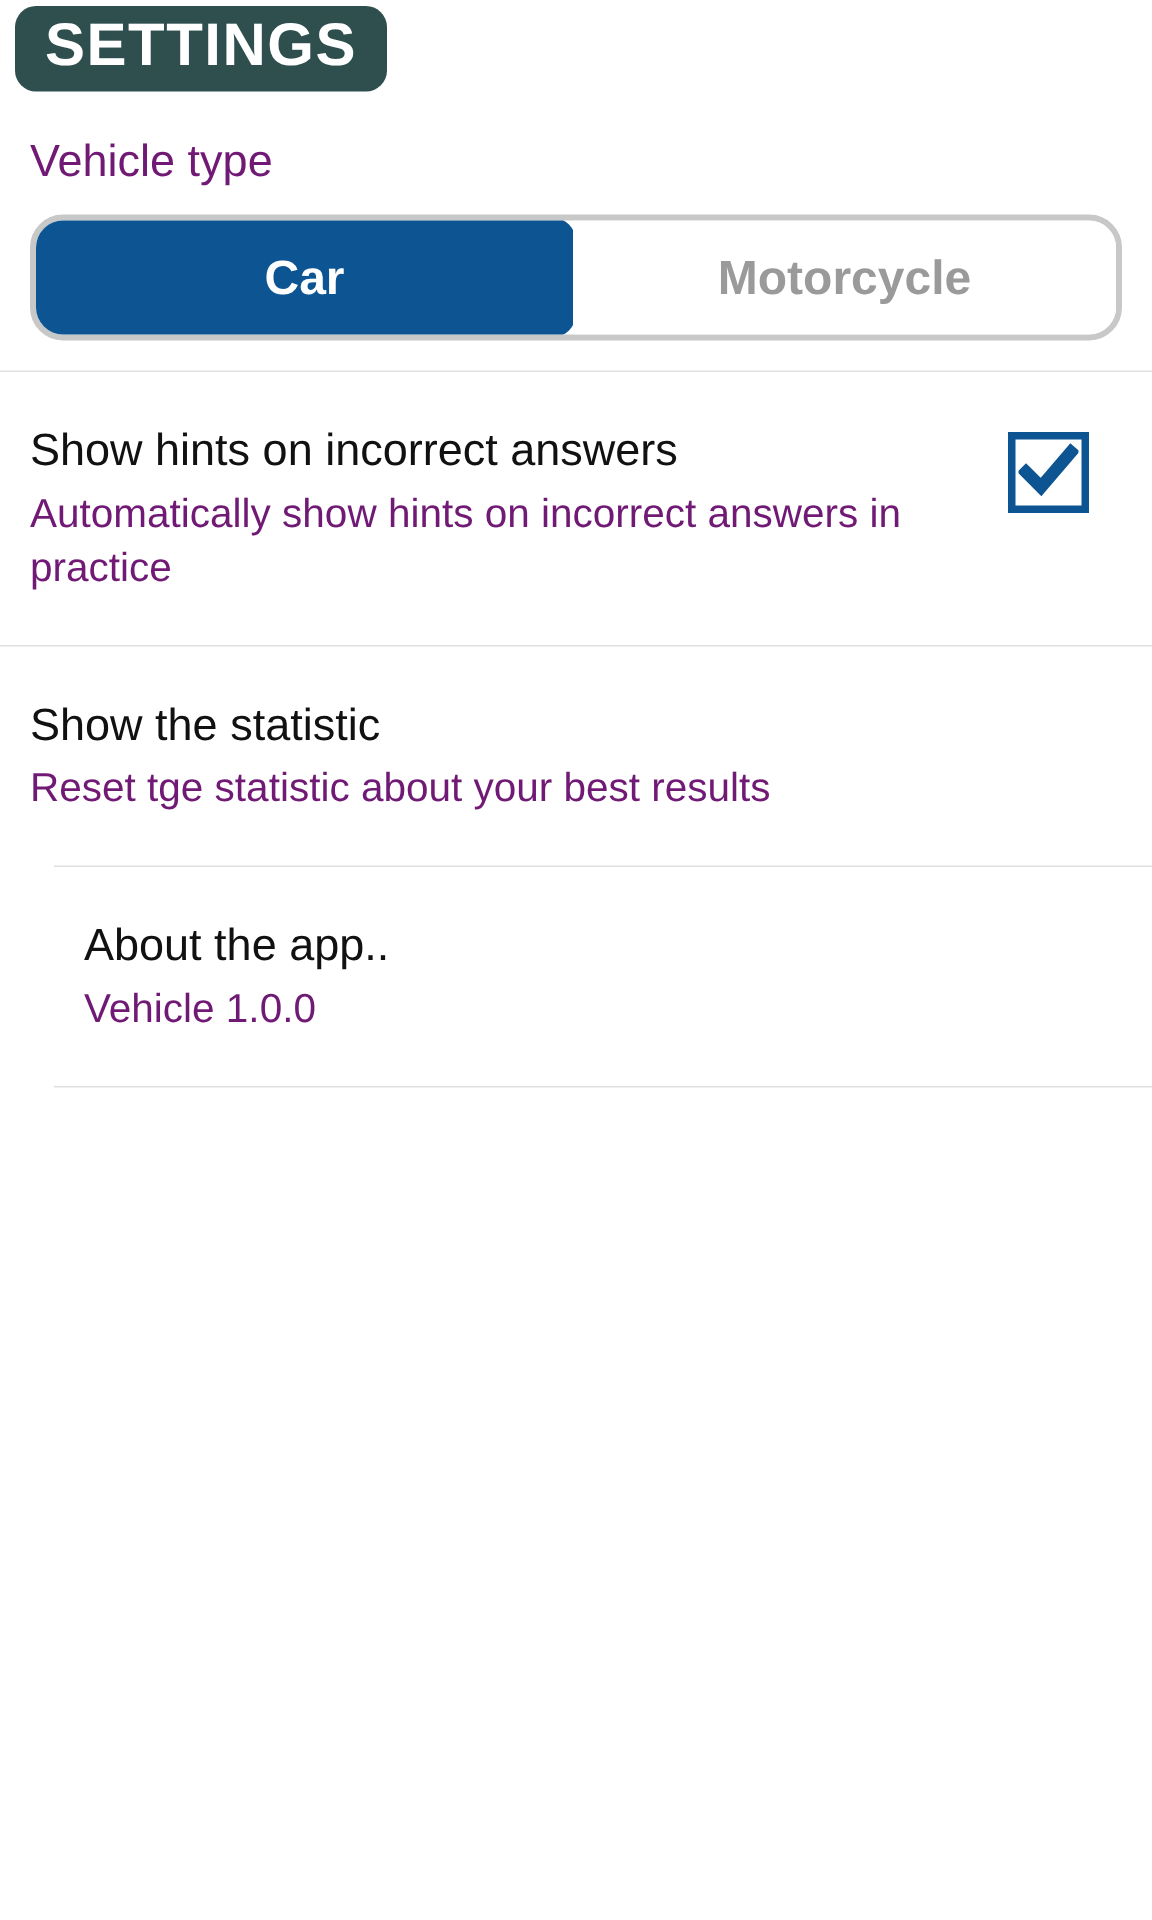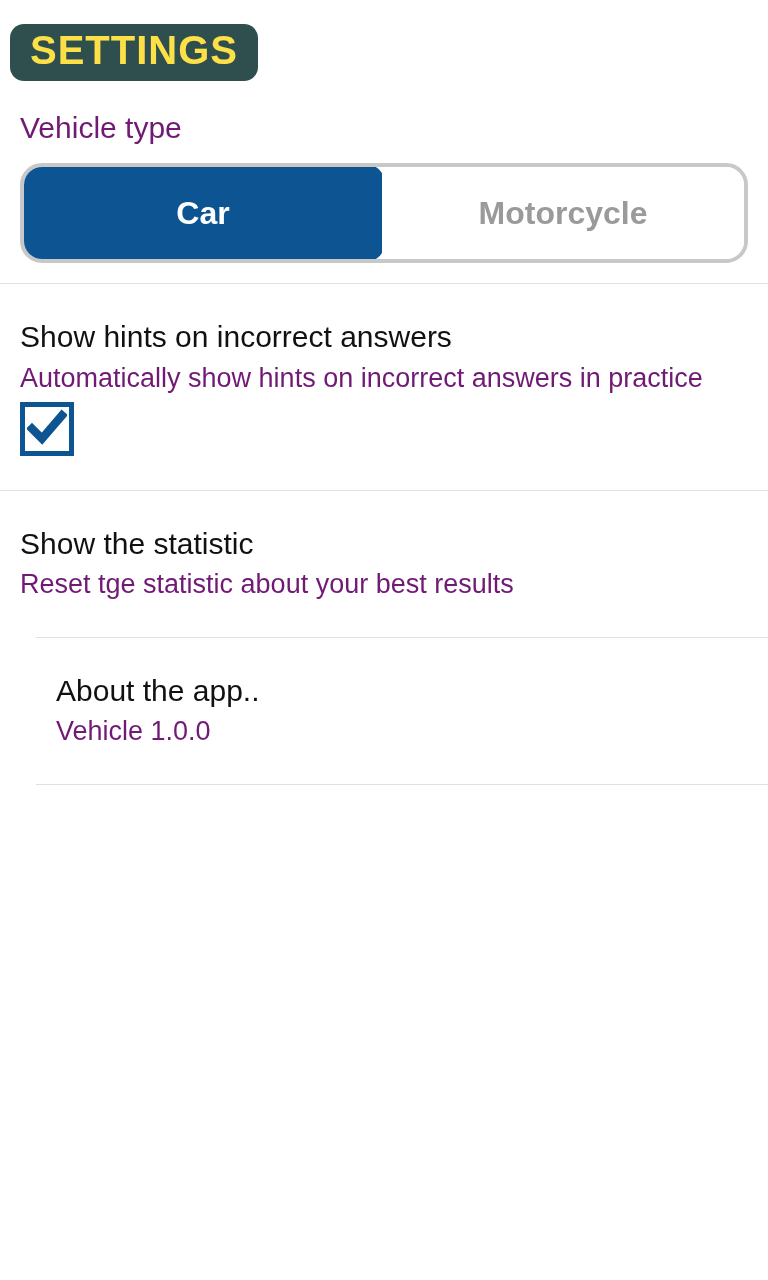--- a/index.html
+++ b/index.html
@@ -10,40 +10,40 @@
     }
     body {
       width: 768px;
       height: 1280px;
       background: #ffffff;
       overflow: hidden;
     }
     .header-badge {
       display: inline-block;
       background: #2f4f4f;
-      color: #fde047;
+      color: #ffffff;
       font-size: 40px;
       font-weight: 700;
       padding: 4px 20px 8px 20px;
       border-radius: 14px;
-      margin: 24px 0 0 10px;
+      margin: 4px 0 0 10px;
       letter-spacing: 1px;
     }
     .section-label {
       font-size: 30px;
       color: #701a75;
       padding: 30px 0 18px 20px;
     }
     .segmented {
       display: flex;
       margin: 0 20px 0 20px;
       border: 4px solid #c8c8c8;
       border-radius: 22px;
       overflow: hidden;
-      height: 100px;
+      height: 84px;
     }
     .segment {
       flex: 1;
       display: flex;
       align-items: center;
       justify-content: center;
       font-size: 32px;
       font-weight: 700;
       cursor: pointer;
     }
@@ -59,21 +59,20 @@
     }
     .list {
       margin-top: 20px;
     }
     .list-item {
       border-top: 1px solid #e0e0e0;
       padding: 34px 20px 34px 20px;
       display: flex;
       align-items: flex-start;
       justify-content: space-between;
-      flex-direction: column;
     }
     .list-item:last-child {
       border-bottom: 1px solid #e0e0e0;
       margin-left: 36px;
     }
     .item-text {
       flex: 1;
       padding-right: 20px;
     }
     .item-title {

